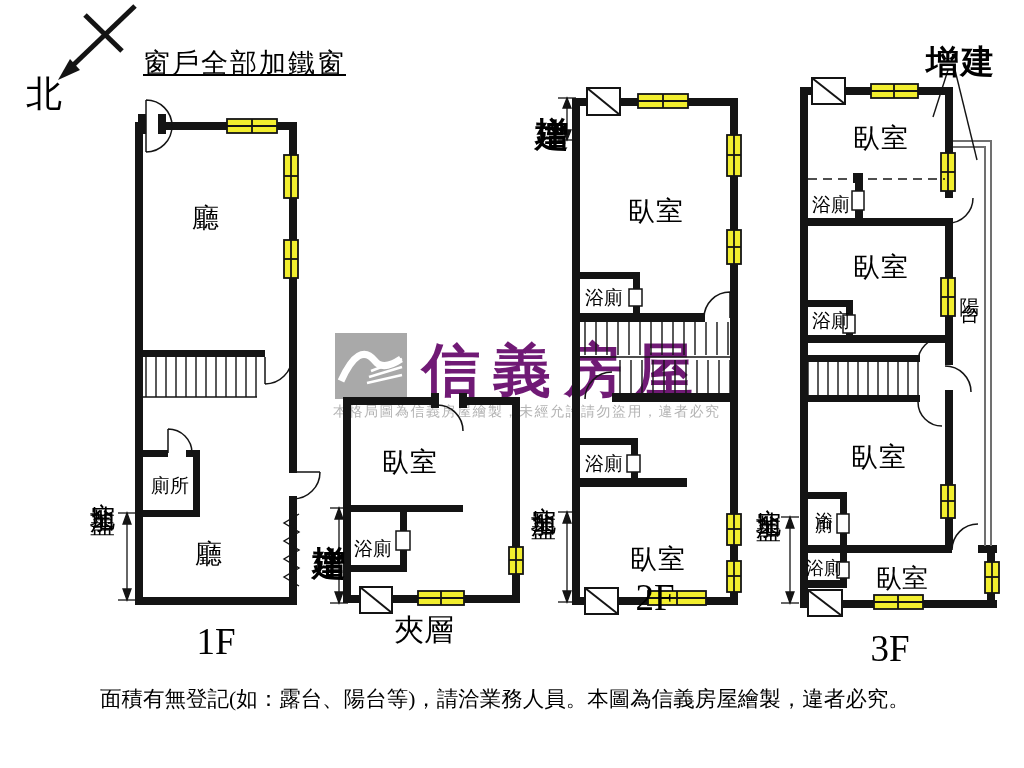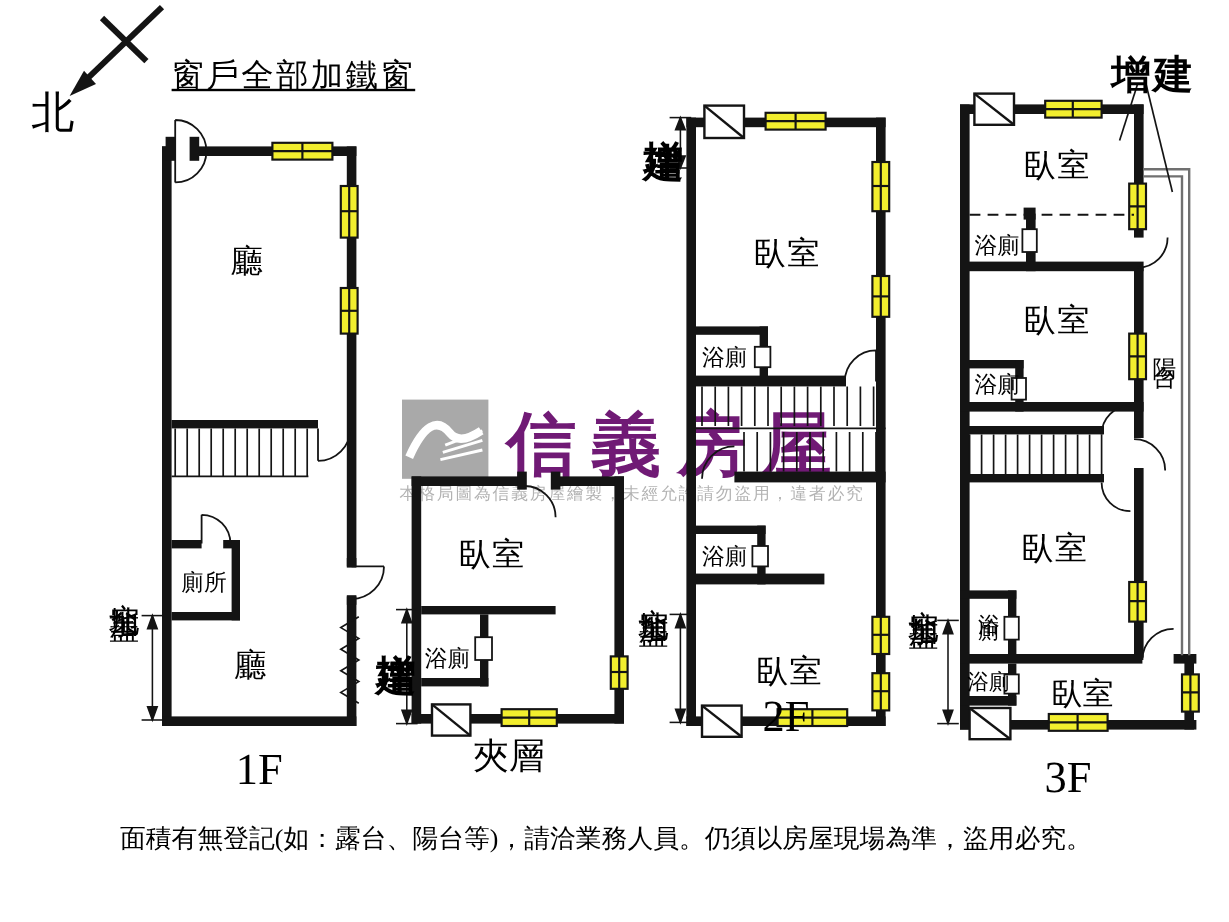--- a/index.html
+++ b/index.html
@@ -333,16 +333,16 @@
   <div class="txt sroom" style="left:810px;top:308px;width:42px;">浴廁</div>
   <div class="txt vtext" style="left:957px;top:283px;font-size:20px;letter-spacing:5px;">陽台</div>
   <div class="txt room" style="left:851px;top:439px;width:56px;">臥室</div>
   <div class="txt vtext" style="left:812px;top:497px;font-size:18px;letter-spacing:3px;">浴廁</div>
   <div class="txt" style="left:806px;top:556px;font-size:18px;">浴廁</div>
   <div class="txt" style="left:876px;top:561px;font-size:26px;">臥室</div>
   <div class="txt vtext kongdi" style="left:752px;top:488px;">空地加蓋</div>
   <div class="txt floor" style="left:859px;top:610px;width:62px;margin-top:17px;">3F</div>
 
   <div class="disc">
-    <div>面積有無登記(如：露台、陽台等)，請洽業務人員。仍須以房屋現場為準，盜用必究。</div>
+    <div>面積有無登記(如：露台、陽台等)，請洽業務人員。本圖為信義房屋繪製，違者必究。</div>
   </div>
 
 </div>
 
 </body></html>

